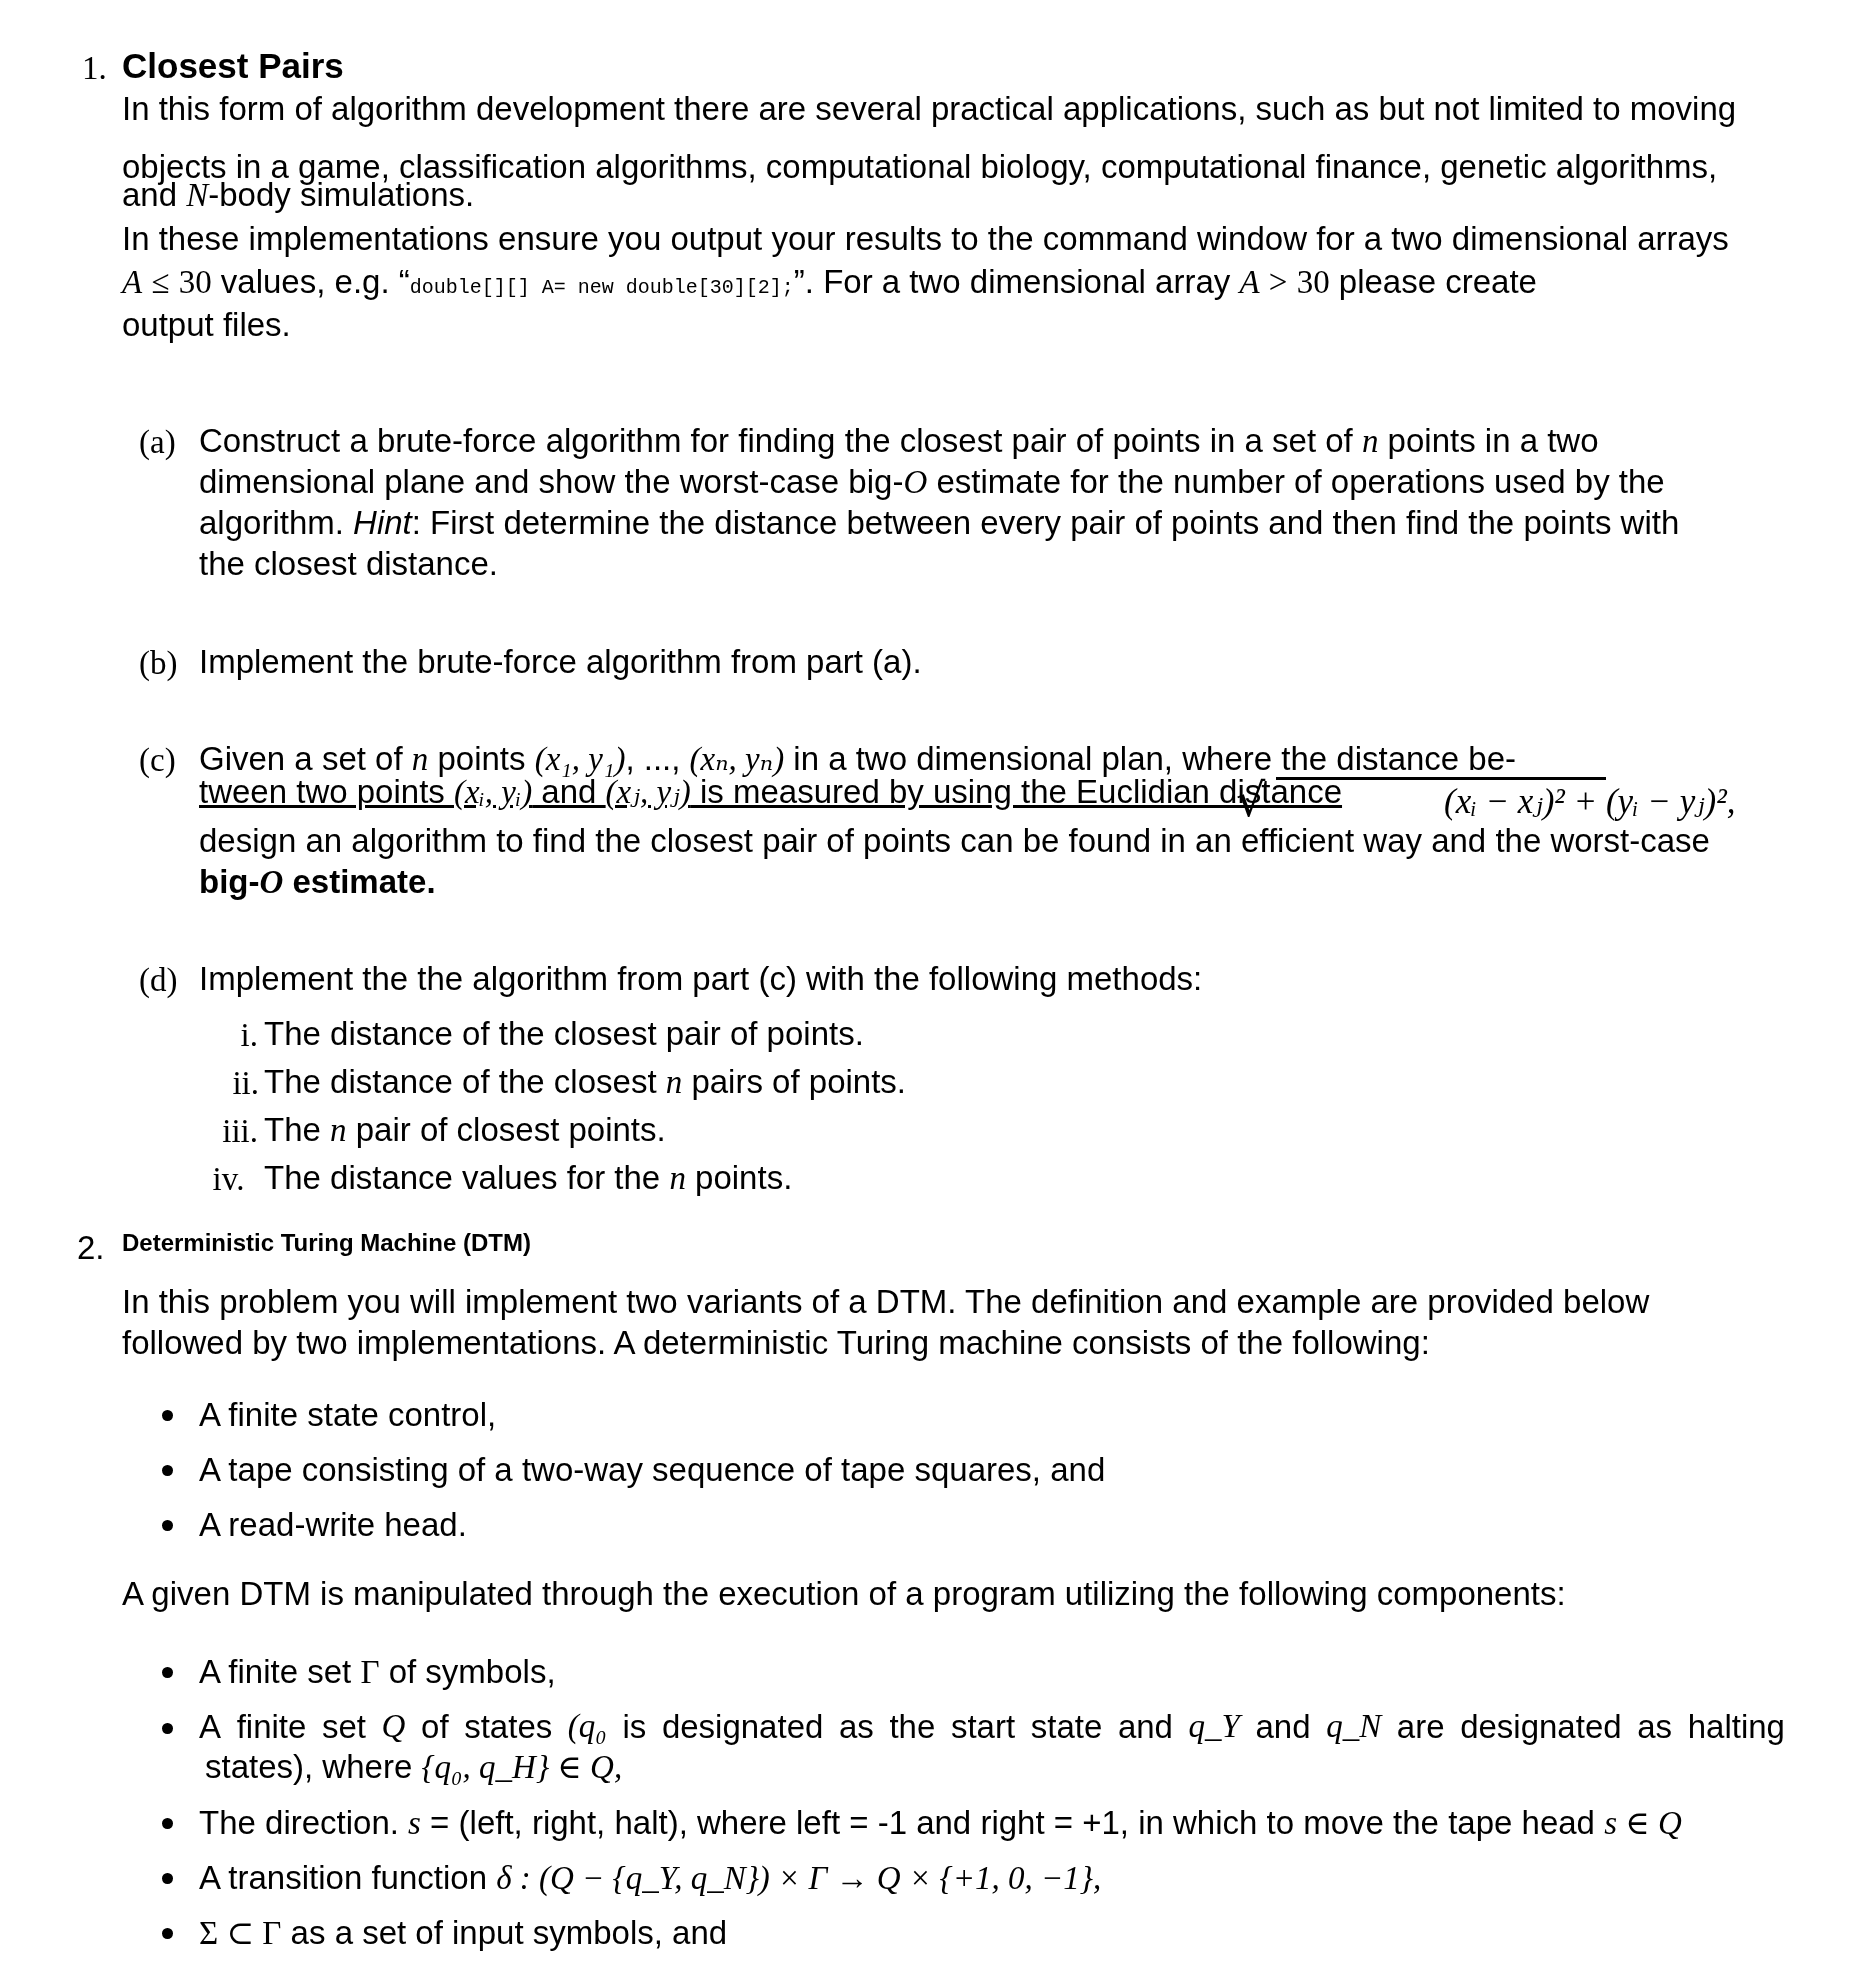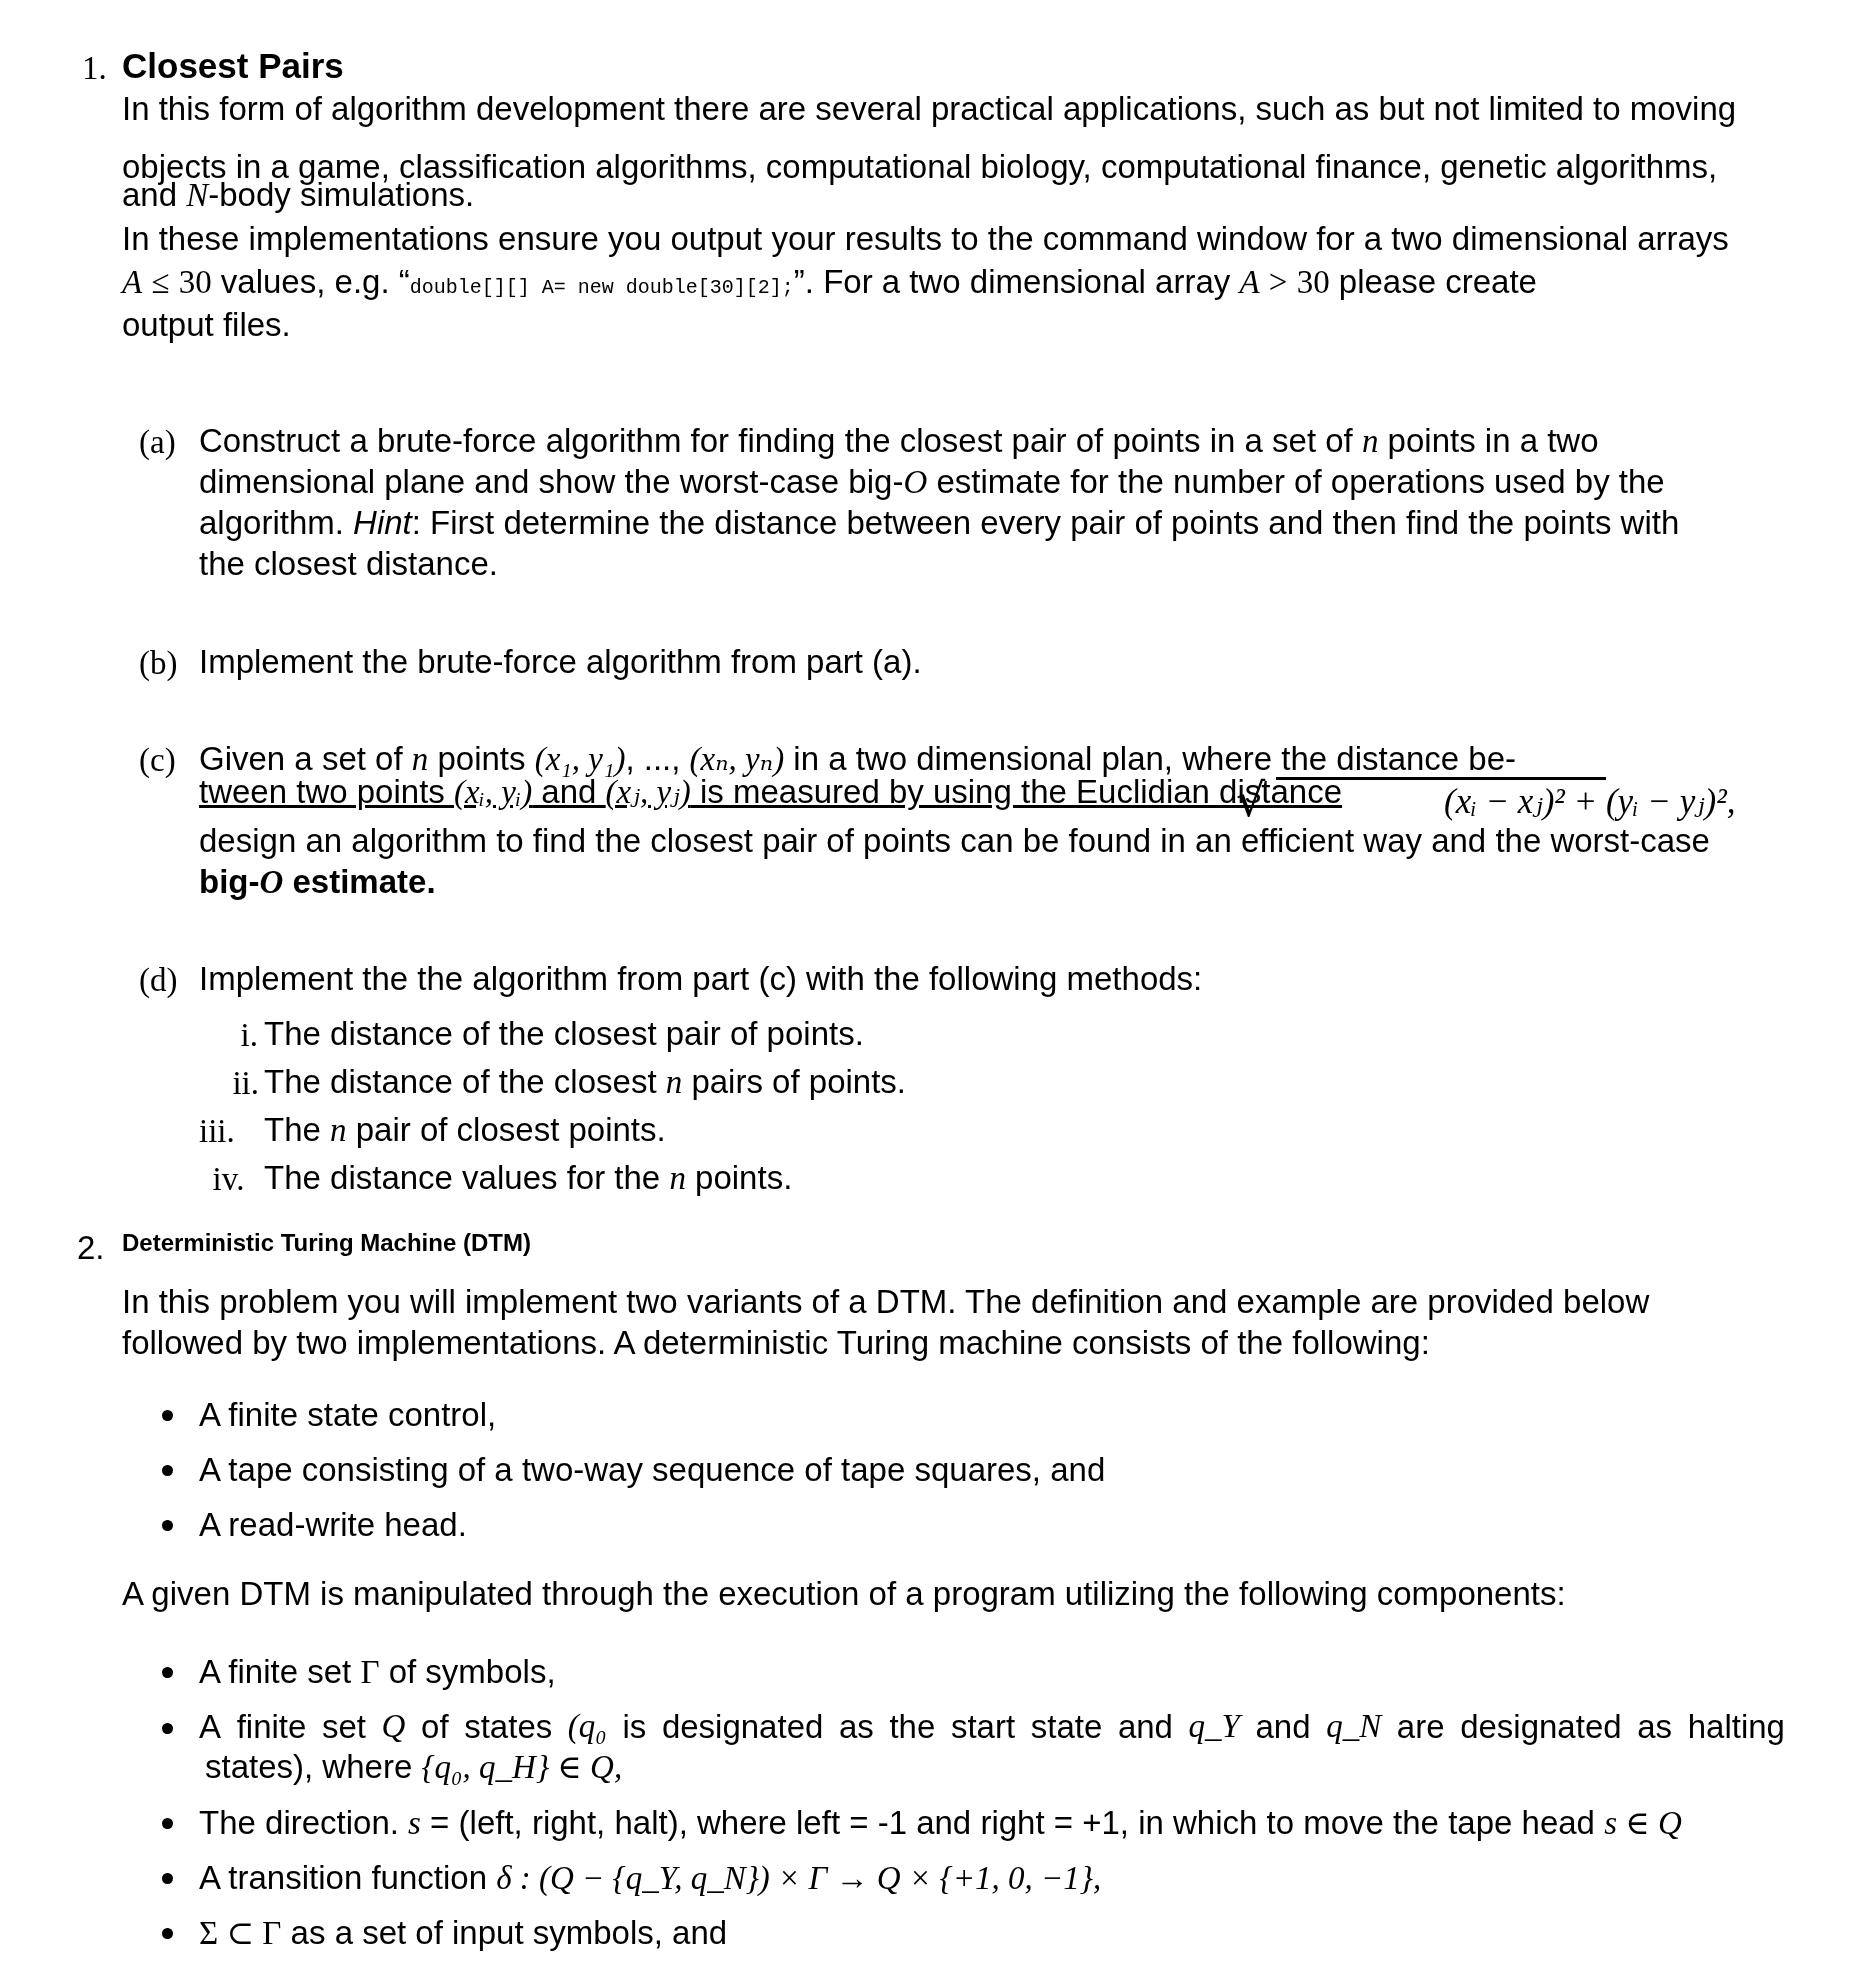--- a/index.html
+++ b/index.html
@@ -80,21 +80,21 @@
 <div class="line" style="left:199px; top:962px;">Implement the the algorithm from part (c) with the following methods:</div>
 
 <div class="abs mr" style="left:227px; top:1017px; width:31px; text-align:right;">i.</div>
 <div class="line" style="left:264px; top:1017px;">
   <span>The distance of the closest pair of points.</span>
 </div>
 <div class="abs mr" style="left:208px; top:1065px; width:51px; text-align:right;">ii.</div>
 <div class="line" style="left:264px; top:1065px;">
   <span>The distance of the closest </span><span class="m">n</span><span> pairs of points.</span>
 </div>
-<div class="abs mr" style="left:199px; top:1113px; width:59px; text-align:left;">iii.</div>
+<div class="abs mr" style="left:199px; top:1113px; width:59px; text-align:right;">iii.</div>
 <div class="line" style="left:264px; top:1113px;">
   <span>The </span><span class="m">n</span><span> pair of closest points.</span>
 </div>
 <div class="abs mr" style="left:199px; top:1161px; width:59px; text-align:center;">iv.</div>
 <div class="line" style="left:264px; top:1161px;">
   <span>The distance values for the </span><span class="m">n</span><span> points.</span>
 </div>
 
 <div class="abs" style="left:77px; top:1229px; font-size:33px;">2.</div>
 <div class="abs bold" style="left:122px; top:1229px; font-size:24px;">Deterministic Turing Machine (DTM)</div>

